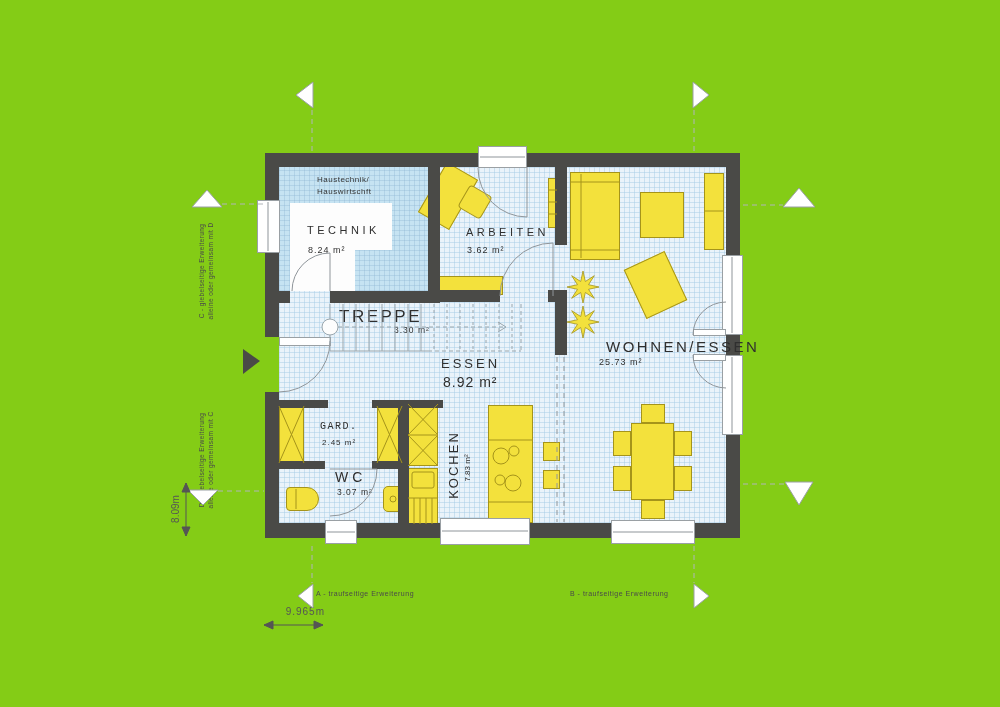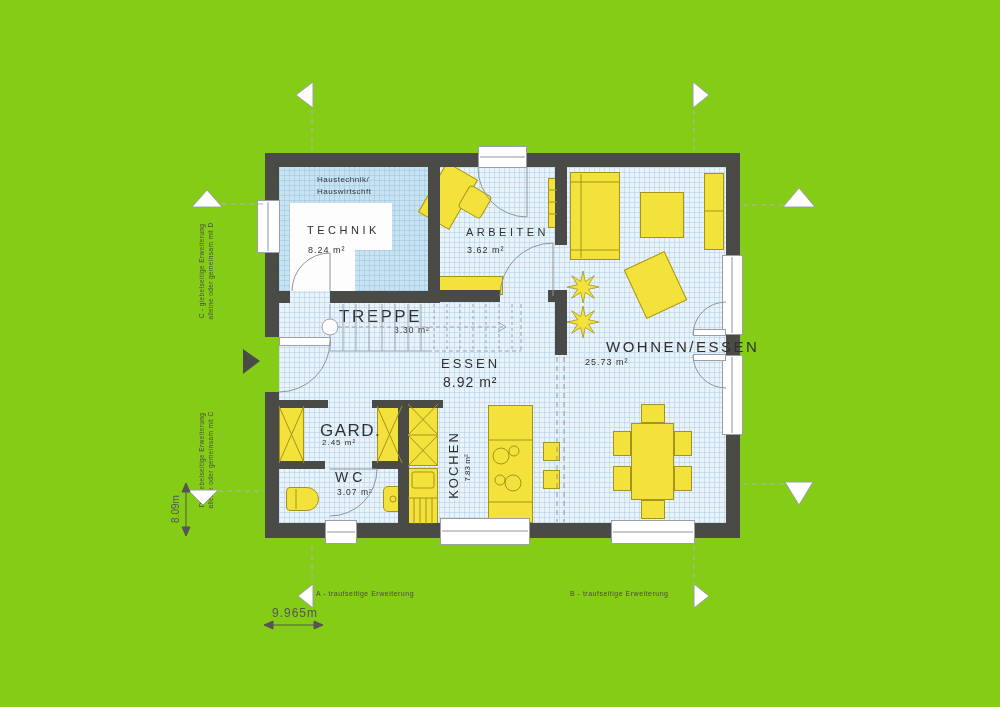--- a/index.html
+++ b/index.html
@@ -108,34 +108,34 @@
   <div class="abs lbl small" style="left:317px;top:174px;line-height:12px;"><span>Haustechnik/</span><br><span>Hauswirtschft</span></div>
   <div class="abs lbl name" style="left:307px;top:224px;">TECHNIK</div>
   <div class="abs lbl area" style="left:308px;top:245px;">8.24 m²</div>
   <div class="abs lbl name" style="left:466px;top:226px;">ARBEITEN</div>
   <div class="abs lbl area" style="left:467px;top:245px;">3.62 m²</div>
   <div class="abs lbl" style="left:339px;top:307px;font-size:17px;letter-spacing:2.5px;">TREPPE</div>
   <div class="abs lbl" style="left:346px;top:325px;font-size:8.5px;letter-spacing:1px;padding-left:48px;">3.30 m²</div>
   <div class="abs lbl" style="left:441px;top:356px;font-size:13px;letter-spacing:3px;">ESSEN</div>
   <div class="abs lbl" style="left:443px;top:374px;font-size:14px;letter-spacing:1px;">8.92 m²</div>
   <div class="abs lbl" style="left:584px;top:338px;font-size:15px;letter-spacing:2.5px;margin-left:22px;">WOHNEN/ESSEN</div>
-  <div class="abs lbl area" style="left:585px;top:357px;">25.73 m²</div>
-  <div class="abs lbl" style="left:320px;top:421px;font-size:17px;letter-spacing:1.5px;">GARD.</div>
+  <div class="abs lbl area" style="left:599px;top:357px;">25.73 m²</div>
+  <div class="abs lbl" style="left:320px;top:421px;font-size:10px;letter-spacing:1.5px;font-family:Liberation Mono, monospace;">GARD.</div>
   <div class="abs lbl" style="left:322px;top:438px;font-size:8px;letter-spacing:1px;">2.45 m²</div>
   <div class="abs lbl" style="left:335px;top:469px;font-size:14px;letter-spacing:4px;">WC</div>
   <div class="abs lbl" style="left:337px;top:487px;font-size:8.5px;letter-spacing:1px;">3.07 m²</div>
   <div class="abs lbl rot" style="left:413px;top:458px;width:80px;height:14px;font-size:13px;letter-spacing:2px;">KOCHEN</div>
   <div class="abs lbl rot" style="left:445px;top:463px;width:46px;height:10px;font-size:8px;">7.83 m²</div>
 
   <div class="abs lbl rot side" style="left:141px;top:261px;width:132px;height:20px;"><span>C - giebelseitige Erweiterung</span><br><span>alleine oder gemeinsam mit D</span></div>
   <div class="abs lbl rot side" style="left:141px;top:450px;width:132px;height:20px;"><span>D - giebelseitige Erweiterung</span><br><span>alleine oder gemeinsam mit C</span></div>
   <div class="abs lbl rot" style="left:148px;top:503px;width:56px;height:12px;font-size:10px;color:var(--dim);">8.09m</div>
   <div class="abs lbl" style="left:316px;top:590px;font-size:7px;letter-spacing:.5px;color:#4a4a4a;">A - traufseitige Erweiterung</div>
   <div class="abs lbl" style="left:570px;top:590px;font-size:7px;letter-spacing:.5px;color:#4a4a4a;">B - traufseitige Erweiterung</div>
-  <div class="abs lbl" style="left:265px;top:606px;width:60px;text-align:center;font-size:12px;letter-spacing:1px;color:var(--dim);">9.965m</div>
+  <div class="abs lbl" style="left:265px;top:606px;width:60px;text-align:right;font-size:10px;letter-spacing:1px;color:var(--dim);">9.965m</div>
 
   <svg class="overlay" width="1000" height="707" viewBox="0 0 1000 707">
     <g stroke="#8f959a" fill="none" stroke-width="1">
 
       <line x1="268" y1="202" x2="268" y2="251"></line>
       <line x1="480" y1="157" x2="525" y2="157"></line>
       <line x1="732" y1="257" x2="732" y2="333"></line>
       <line x1="732" y1="357" x2="732" y2="433"></line>
       <line x1="327" y1="532" x2="355" y2="532"></line>
       <line x1="442" y1="531" x2="528" y2="531"></line>

